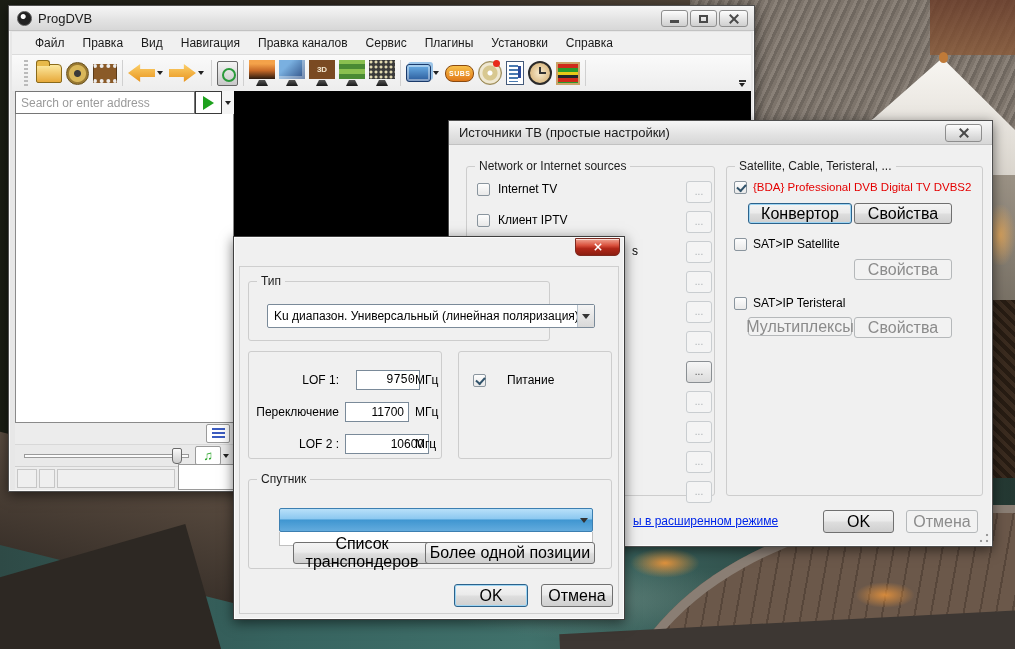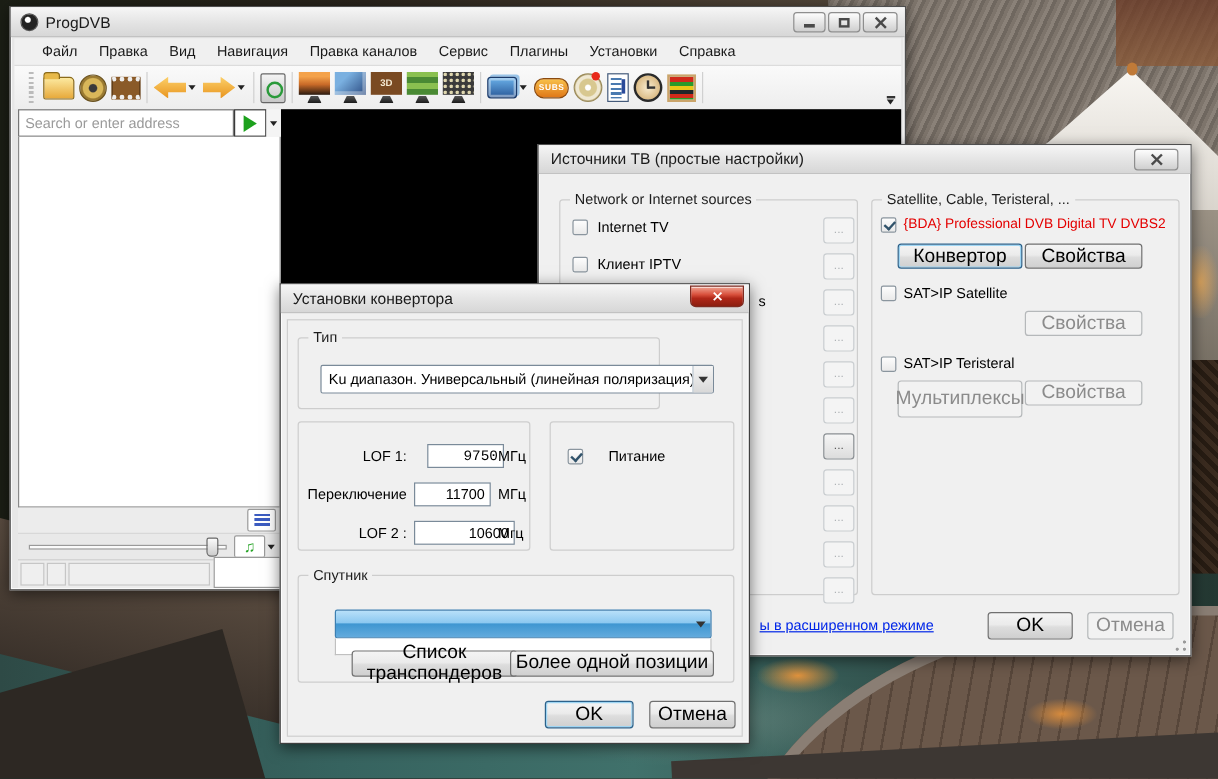--- a/index.html
+++ b/index.html
@@ -366,34 +366,31 @@
       <span class="group-label">Satellite, Cable, Teristeral, ...</span>
       <span class="cb checked" style="left:7px;top:14px;"></span>
       <span class="cblabel redlabel" style="left:26px;top:14px;font-size:11.5px;">{BDA} Professional DVB Digital TV DVBS2</span>
       <button class="btn focused" style="left:21px;top:36px;width:104px;height:21px;">Конвертор</button>
       <button class="btn" style="left:127px;top:36px;width:98px;height:21px;">Свойства</button>
       <span class="cb" style="left:7px;top:71px;"></span>
       <span class="cblabel" style="left:26px;top:70px;">SAT&gt;IP Satellite</span>
       <button class="btn disabled" style="left:127px;top:92px;width:98px;height:21px;">Свойства</button>
       <span class="cb" style="left:7px;top:130px;"></span>
       <span class="cblabel" style="left:26px;top:129px;">SAT&gt;IP Teristeral</span>
-      <button class="btn disabled" style="left:21px;top:150px;width:104px;height:31px;">Мультиплексы</button>
+      <button class="btn disabled" style="left:21px;top:150px;width:104px;height:19px;">Мультиплексы</button>
       <button class="btn disabled" style="left:127px;top:150px;width:98px;height:21px;">Свойства</button>
     </div>
 
     <a class="link" style="left:184px;top:393px;">ы в расширенном режиме</a>
     <button class="btn" style="left:374px;top:389px;width:71px;height:23px;">OK</button>
     <button class="btn disabled" style="left:457px;top:389px;width:72px;height:23px;">Отмена</button>
     <span class="grip"></span>
   </div>
 
   <div class="window" id="convdlg">
-    <div class="titlebar">
-      <span class="title-text" style="margin-left:2px;">Установки конвертора</span>
-    </div>
     <span class="close-red">
         <span class="xg"></span>
       </span>
     <div class="innerframe"></div>
 
     <div class="group" style="left:14px;top:44px;width:302px;height:60px;">
       <span class="group-label">Тип</span>
       <span class="combo" style="left:18px;top:22px;width:328px;">
         <span class="cv">Ku диапазон. Универсальный (линейная поляризация)</span>
         <span class="ca">

